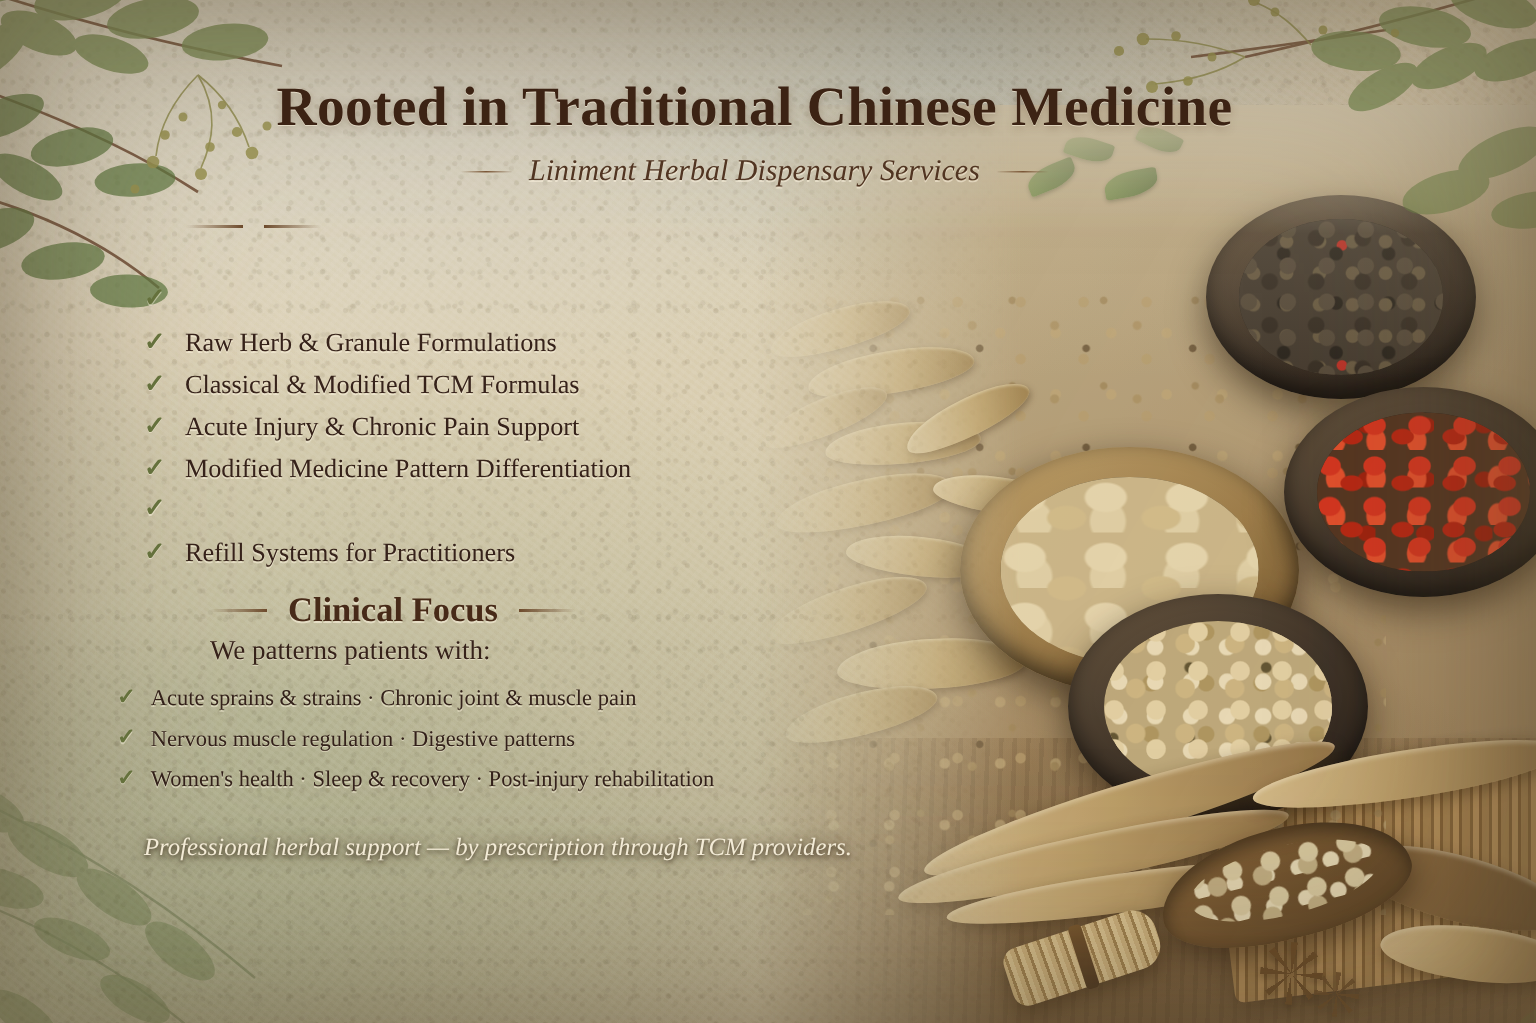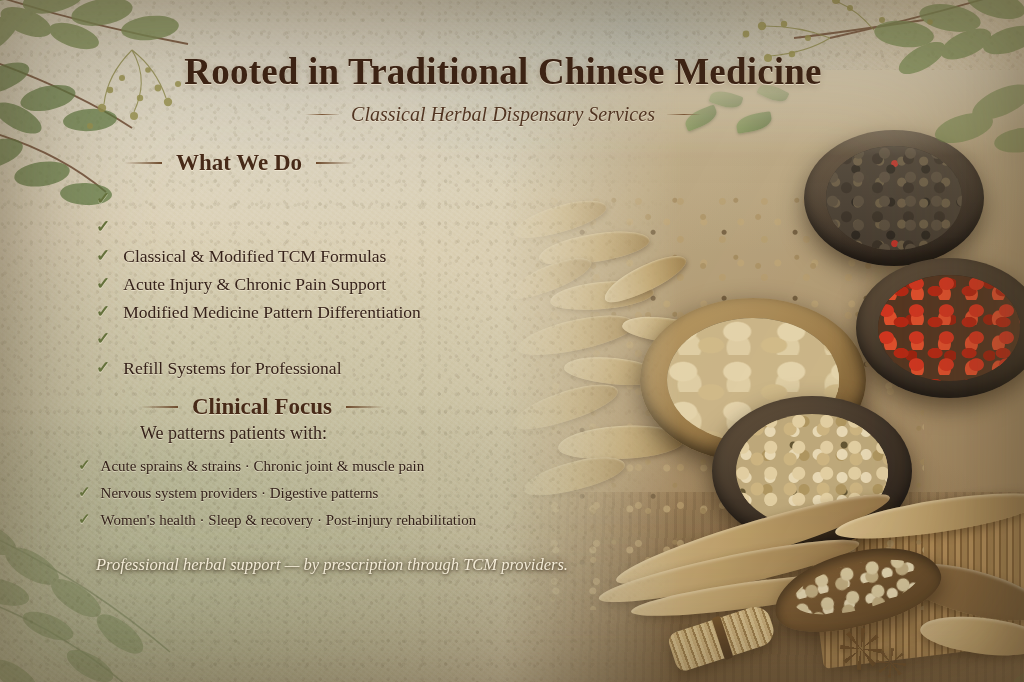--- a/index.html
+++ b/index.html
@@ -480,74 +480,74 @@
   </svg>
 
   <div class="vignette"></div>
 
   <div class="content">
 
     <h1 class="title">Rooted in Traditional Chinese Medicine</h1>
 
     <div class="subtitle">
       <span class="dash"></span>
-      <span>Classical Herbal Dispensary Services</span>
+      <span>Liniment Herbal Dispensary Services</span>
       <span class="dash r"></span>
     </div>
 
     <div class="sect-head" id="whatwedo-head">
       <span class="rule"></span>
-      <span>What We Do</span>
       <span class="rule r"></span>
     </div>
 
     <ul class="list">
       <li>
         <span class="chk">✓</span>
       </li>
       <li>
         <span class="chk">✓</span>
+        <span>Raw Herb &amp; Granule Formulations</span>
       </li>
       <li>
         <span class="chk">✓</span>
         <span>Classical &amp; Modified TCM Formulas</span>
       </li>
       <li>
         <span class="chk">✓</span>
         <span>Acute Injury &amp; Chronic Pain Support</span>
       </li>
       <li>
         <span class="chk">✓</span>
         <span>Modified Medicine Pattern Differentiation</span>
       </li>
       <li>
         <span class="chk">✓</span>
       </li>
       <li>
         <span class="chk">✓</span>
-        <span>Refill Systems for Professional</span>
+        <span>Refill Systems for Practitioners</span>
       </li>
     </ul>
 
     <div class="sect-head" id="clinical-head">
       <span class="rule"></span>
       <span>Clinical Focus</span>
       <span class="rule r"></span>
     </div>
 
     <div class="support-line">We patterns patients with:</div>
 
     <ul class="focus-list">
       <li>
         <span class="chk">✓</span>
         <span>Acute sprains &amp; strains · Chronic joint &amp; muscle pain</span>
       </li>
       <li>
         <span class="chk">✓</span>
-        <span>Nervous system providers · Digestive patterns</span>
+        <span>Nervous muscle regulation · Digestive patterns</span>
       </li>
       <li>
         <span class="chk">✓</span>
         <span>Women's health · Sleep &amp; recovery · Post-injury rehabilitation</span>
       </li>
     </ul>
 
     <div class="footnote">Professional herbal support — by prescription through TCM providers.</div>
   </div>
 </div>

